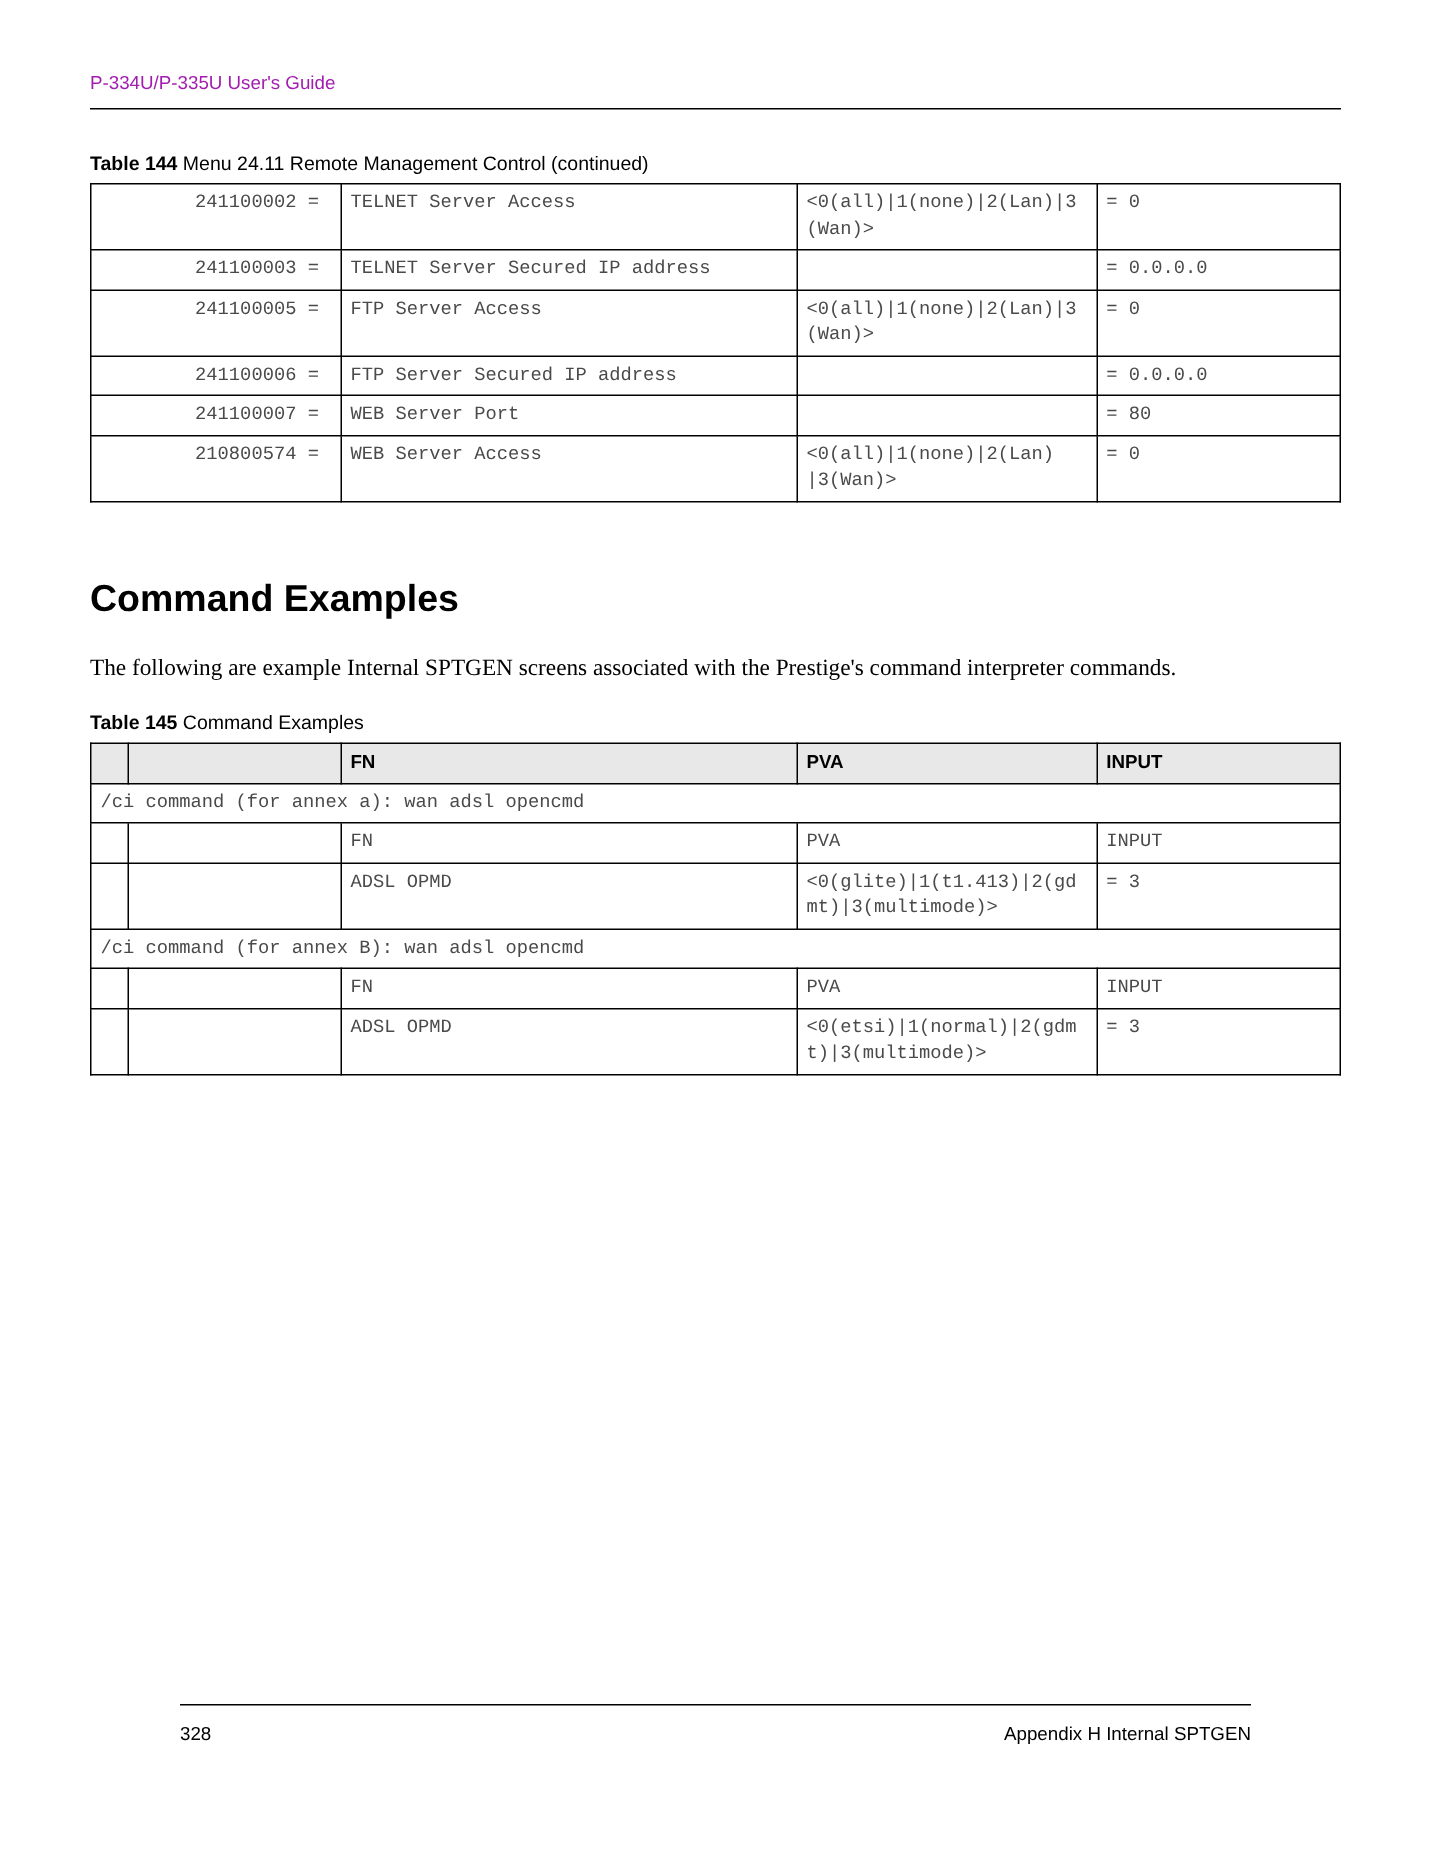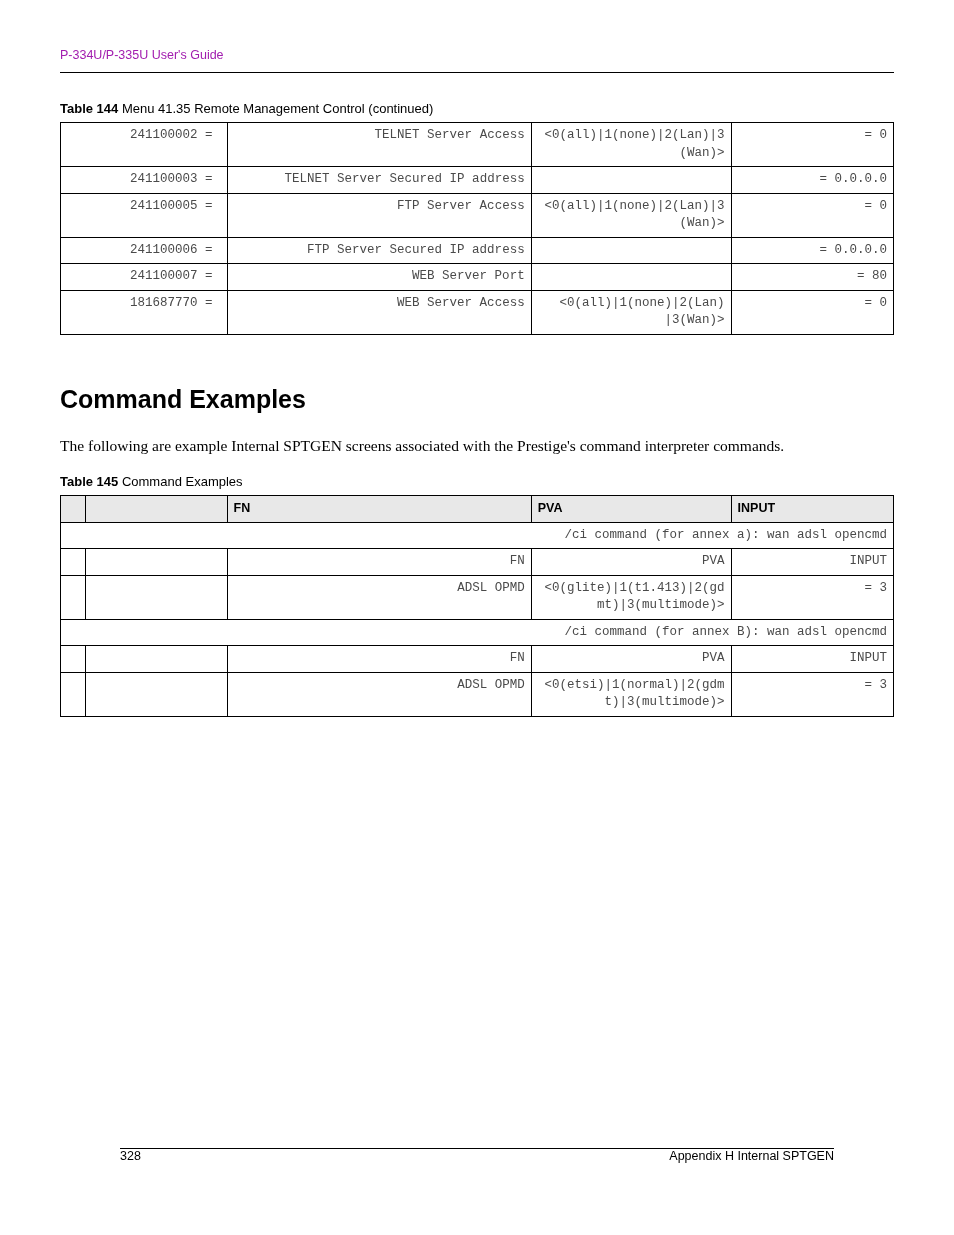--- a/index.html
+++ b/index.html
@@ -32,21 +32,20 @@
   }
   table.doc td, table.doc th {
     border: 1px solid #000;
     font-family: "Courier New", Courier, monospace;
     font-size: 12.5px;
     color: #4a4a4a;
     vertical-align: top;
     padding: 4px 6px 4px 6px;
     line-height: 1.4;
     word-wrap: break-word;
-    text-align: right;
   }
   table.t144 col.c1 { width: 20%; }
   table.t144 col.c2 { width: 36.5%; }
   table.t144 col.c3 { width: 24%; }
   table.t144 col.c4 { width: 19.5%; }
   table.t144 td.num { text-align: right; padding-right: 14px; }
 
   h2.section {
     font-family: Arial, Helvetica, sans-serif;
     font-size: 25px;
@@ -74,36 +73,36 @@
     font-size: 12.5px;
     text-align: left;
   }
 
   .footer {
     position: absolute;
     bottom: 40px;
     left: 60px;
     right: 60px;
     border-top: 1px solid #000;
-    padding-top: 0;
+    padding-top: 12px;
     font-size: 12.5px;
     text-decoration: underline;
   }
   .footer .page { float: left; }
   .footer .label { float: right; }
   .page-wrap { position: relative; min-height: 1155px; }
 </style>
 </head>
 <body>
 <div class="page-wrap">
 
 <div class="header-line">P-334U/P-335U User's Guide</div>
 
 <div class="table-caption">
-  <b>Table 144</b><span>   Menu 41.35 Remote Management Control  (continued)</span>
+  <b>Table 144</b><span>   Menu 24.11 Remote Management Control  (continued)</span>
 </div>
 
 <table class="doc t144">
   <colgroup>
         <col class="c1">
         <col class="c2">
         <col class="c3">
         <col class="c4">
       </colgroup>
   <tbody>
@@ -131,21 +130,21 @@
       <td></td>
       <td>= 0.0.0.0</td>
     </tr>
     <tr>
       <td class="num">241100007 =</td>
       <td>WEB Server Port</td>
       <td></td>
       <td>= 80</td>
     </tr>
     <tr>
-      <td class="num">181687770 =</td>
+      <td class="num">210800574 =</td>
       <td>WEB Server Access</td>
       <td>&lt;0(all)|1(none)|2(Lan) |3(Wan)&gt;</td>
       <td>= 0</td>
     </tr>
   </tbody>
 </table>
 
 <h2 class="section">Command Examples</h2>
 
 <div class="body-text">The following are example Internal SPTGEN screens associated with the Prestige's command interpreter commands.</div>

